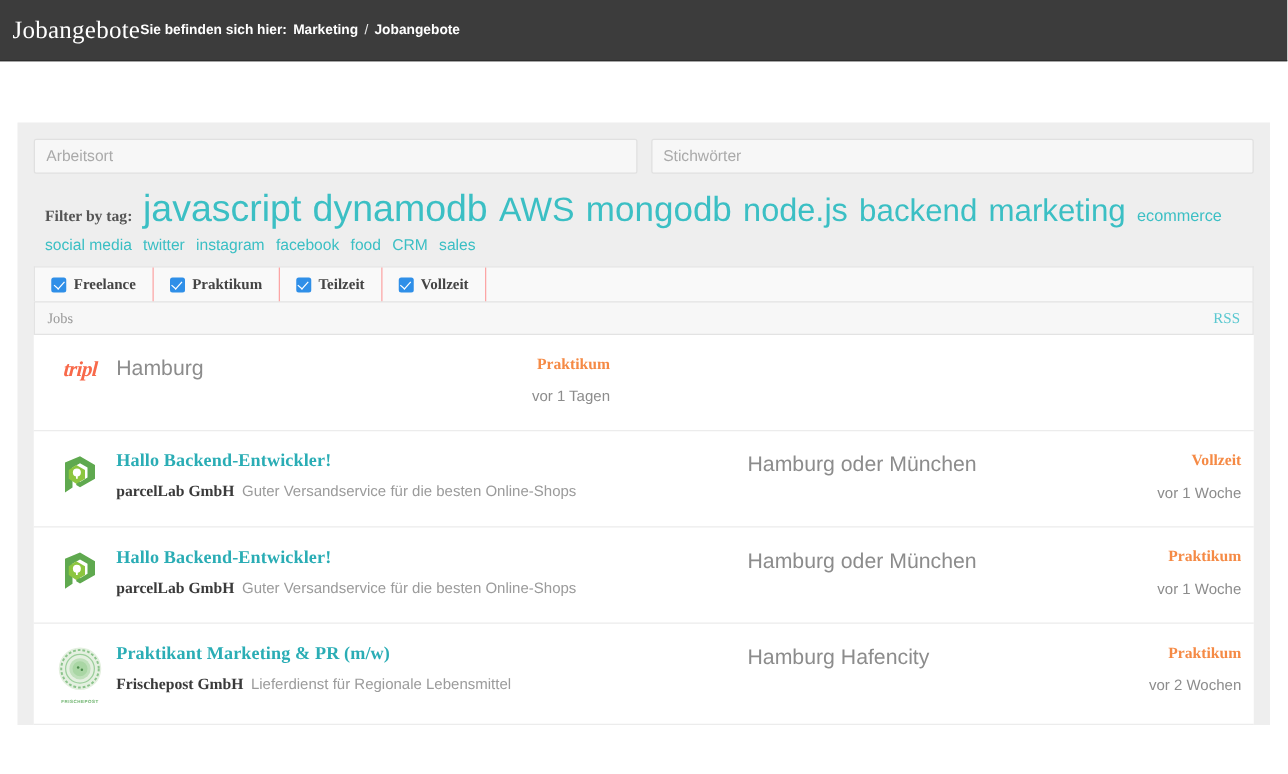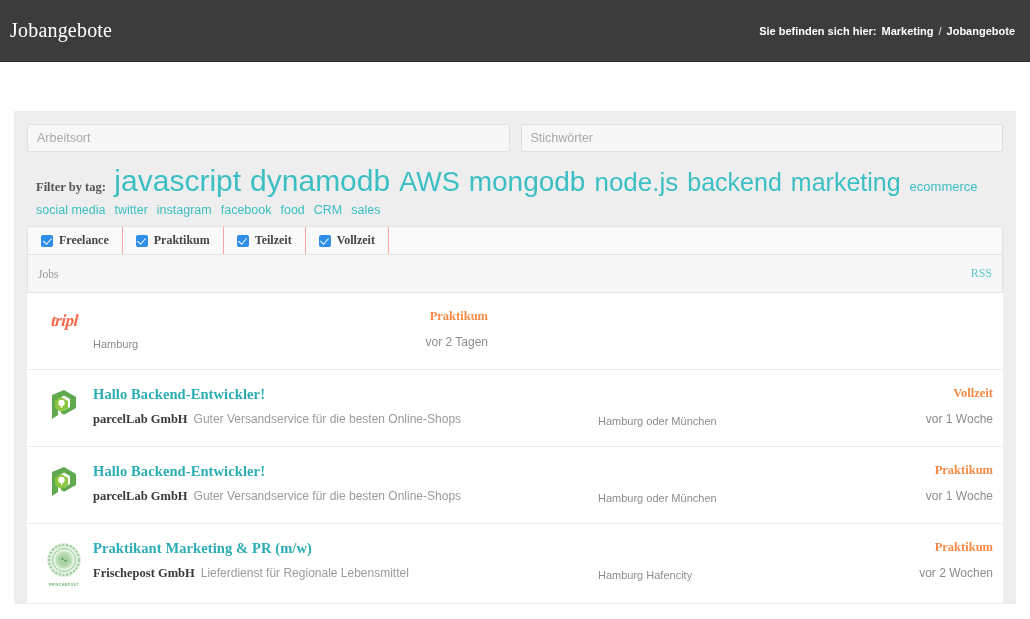--- a/index.html
+++ b/index.html
@@ -5,26 +5,25 @@
   * { box-sizing: border-box; margin: 0; padding: 0; }
   html, body {
     width: 1030px; height: 619px;
     background: #ffffff;
     font-family: "Liberation Sans", sans-serif;
     overflow: hidden;
   }
 
   
   .topbar {
-    height: 62px;
+    height: 49px;
     background: #3c3c3c;
     border-bottom: 1px solid #2e2e2e;
     display: flex;
     align-items: center;
-    justify-content: space-between;
     padding: 0 15px 0 10px;
   }
   .topbar-title {
     color: #ffffff;
     font-size: 20px;
     font-weight: 400;
     font-family: "Liberation Serif", serif;
     letter-spacing: .2px;
   }
   .breadcrumb {
@@ -121,21 +120,21 @@
     width: 3.5px; height: 7px;
     border: solid #fff;
     border-width: 0 1.8px 1.8px 0;
     transform: rotate(42deg);
   }
 
   
   .jobs-head {
     background: #f7f7f7;
     border: 1px solid #e3e3e3;
-    height: 39px;
+    height: 27px;
     display: flex;
     align-items: center;
     justify-content: space-between;
     padding: 0 10px;
   }
   .jobs-head-title {
     font-size: 11.5px;
     color: #999999;
     font-family: "Liberation Serif", serif;
   }
@@ -187,25 +186,24 @@
   }
   .tagline {
     font-size: 12px;
     color: #9b9b9b;
     font-family: "Liberation Sans", sans-serif;
   }
 
   .job-loc {
     width: 270px;
     flex: none;
-    font-size: 11px;
+    font-size: 17px;
     color: #8c8c8c;
     padding-top: 1px;
     font-family: "Liberation Sans", sans-serif;
-    margin-top: 28px;
   }
 
   .job-meta {
     width: 125px;
     flex: none;
     text-align: right;
   }
   .job-type {
     font-family: "Liberation Serif", serif;
     font-size: 12.5px;
@@ -296,21 +294,21 @@
     </div>
 
     <div class="joblist" id="joblist">
         <div class="job-row">
           <div class="logo-cell">
             <span class="logo-tripl">tripl</span>
           </div>
           <div class="job-loc">Hamburg</div>
           <div class="job-meta">
             <span class="job-type">Praktikum</span>
-            <span class="job-age">vor 2 Tagen</span>
+            <span class="job-age">vor 1 Tagen</span>
           </div>
         </div>
         <div class="job-row">
           <div class="logo-cell">
             <span><svg width="30" height="34" viewBox="0 0 30 34">
                 <path d="M3 7 L3 31 L9 27 L9 11 L15 7.5 L21 11 L21 19 L15 22.5 L12 20.8 L12 25 L15 26.8 L27 20 L27 9 L15 2 Z" fill="#5fa94f"></path>
                 <path d="M12 9 L19 13 L19 20 L12 24 L6 20 L6 13 Z" fill="#8cc63f"></path>
                 <circle cx="12.5" cy="15" r="3.2" fill="#ffffff"></circle>
                 <rect x="11.8" y="15" width="1.4" height="5" fill="#ffffff"></rect>
               </svg></span>

